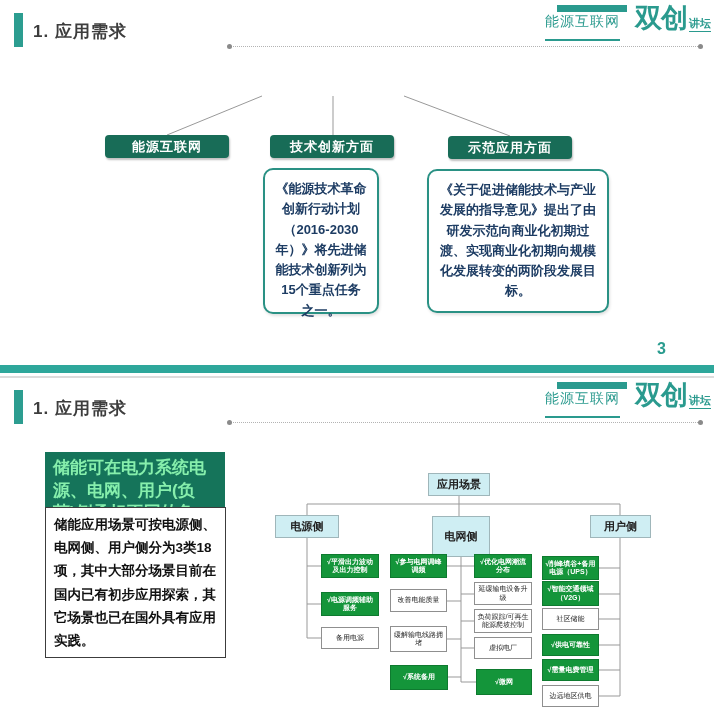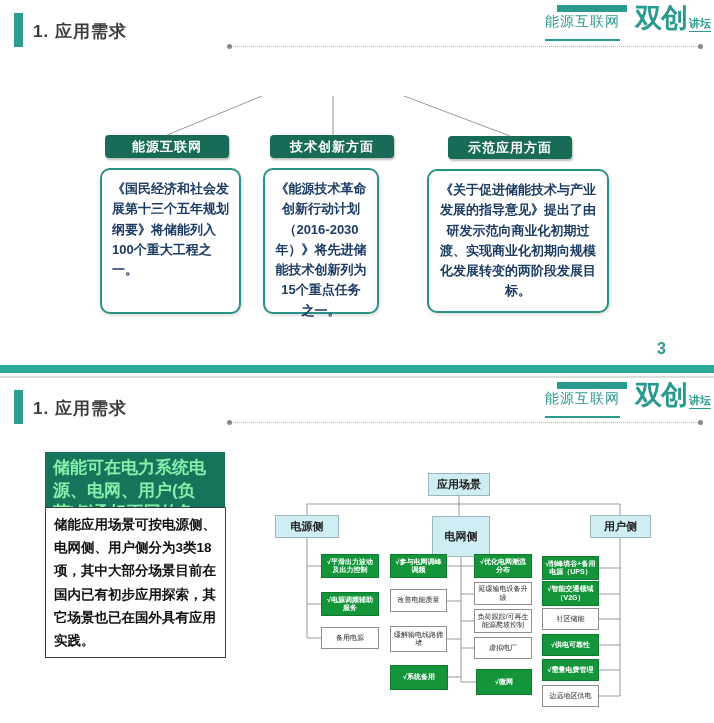--- a/index.html
+++ b/index.html
@@ -83,21 +83,20 @@
     <span class="logo-big">双创</span>
     <span class="logo-small">讲坛</span>
   </div>
   <div class="dotted" style="top:46px"></div>
 
 
   <div class="branch-label" style="left:105px;top:135px;width:124px">能源互联网</div>
   <div class="branch-label" style="left:270px;top:135px;width:124px">技术创新方面</div>
   <div class="branch-label" style="left:448px;top:136px;width:124px">示范应用方面</div>
 
-  <div class="branch-text t-left" style="left:100px;top:168px;width:141px;height:146px">《国民经济和社会发展第十三个五年规划纲要》将储能列入100个重大工程之一。</div>
   <div class="branch-text t-center" style="left:263px;top:168px;width:116px;height:146px">《能源技术革命创新行动计划（2016-2030年）》将先进储能技术创新列为15个重点任务之一。</div>
   <div class="branch-text t-center" style="left:427px;top:169px;width:182px;height:144px">《关于促进储能技术与产业发展的指导意见》提出了由研发示范向商业化初期过渡、实现商业化初期向规模化发展转变的两阶段发展目标。</div>
 
   <div class="page-number">3</div>
   <div class="bottom-bar"></div>
   <div class="slide-divider"></div>
 
   <div class="accent-bar" style="top:390px"></div>
   <div class="slide-title" style="top:397px">1. 应用需求</div>
 

